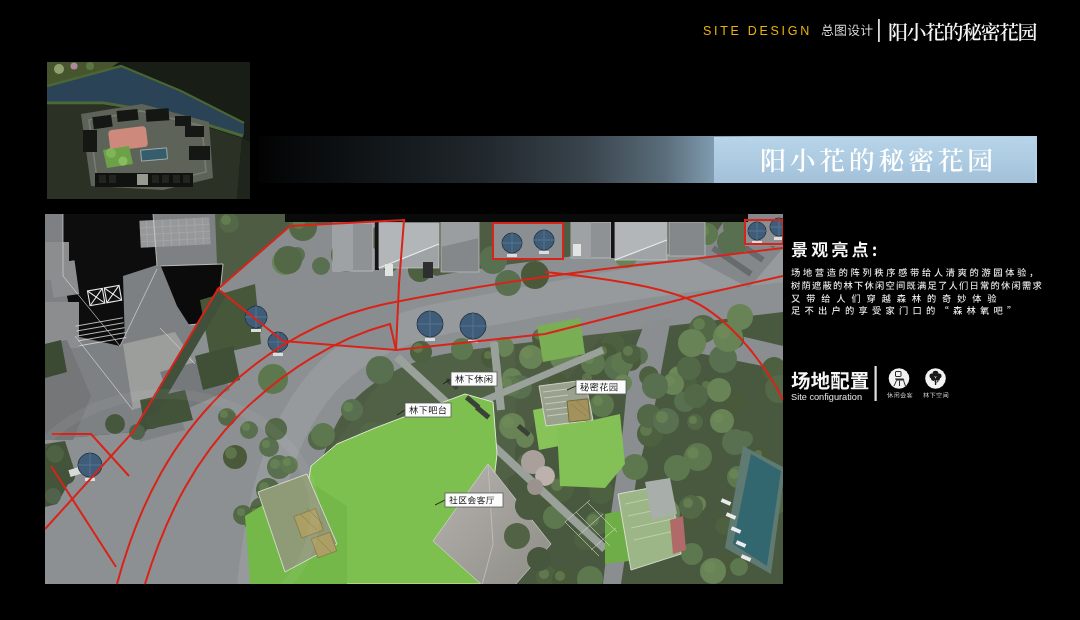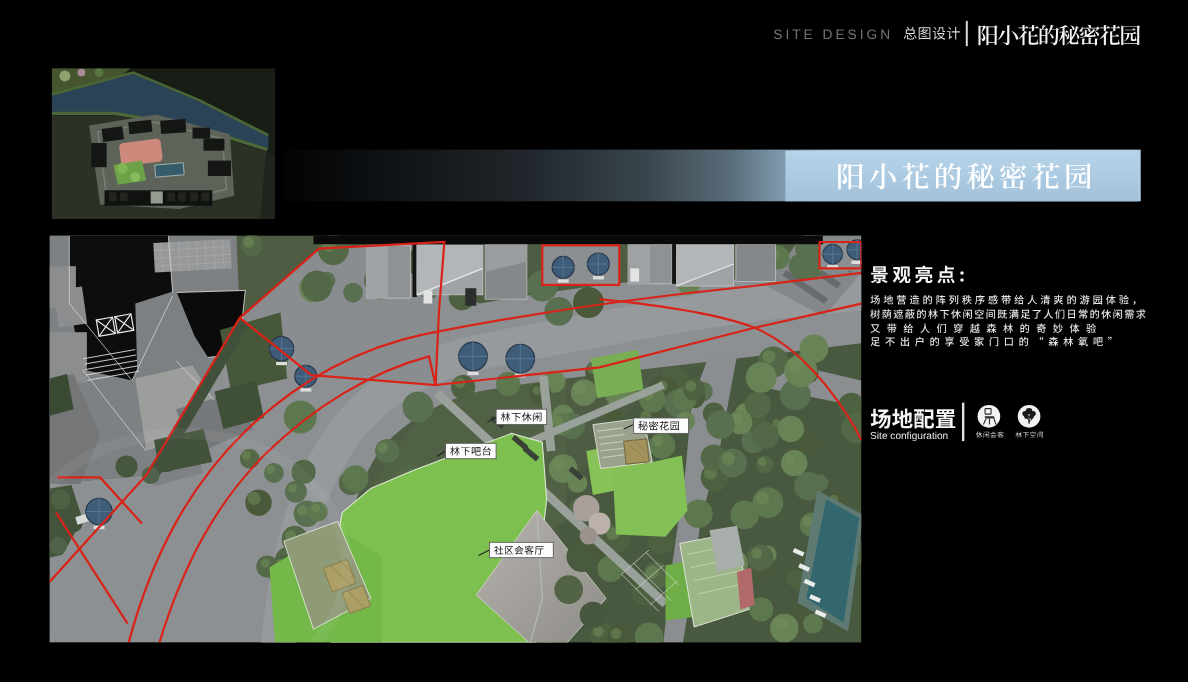--- a/index.html
+++ b/index.html
@@ -1,21 +1,21 @@
 <!DOCTYPE html>
 <html><head><meta charset="utf-8">
 <style>
 html,body{margin:0;padding:0;background:#000;}
 #slide{position:relative;width:1080px;height:620px;background:#000;overflow:hidden;font-family:"Liberation Sans",sans-serif;}
 .abs{position:absolute;}
 </style></head>
 <body>
 <div id="slide">
 
-<div class="abs" style="left:703px;top:24px;color:#737373;font-size:12.5px;letter-spacing:2.7px;font-weight:400;">SITE DESIGN</div>
+<div class="abs" style="left:703px;top:24px;color:#eab308;font-size:12.5px;letter-spacing:2.7px;font-weight:400;">SITE DESIGN</div>
 <svg class="abs" style="left:700px;top:0;" width="380" height="55" viewBox="0 0 380 55">
       <g>
         <path d="M130.7 32.3C131.4 33.1 132.2 34.3 132.5 35.1L133.3 34.6C133.0 33.8 132.2 32.7 131.4 31.8ZM126.3 31.6C127.1 32.1 128.1 33.0 128.6 33.7L129.3 33.1C128.8 32.5 127.8 31.6 127.0 31.0ZM124.6 31.9V34.6C124.6 35.6 125.0 35.9 126.5 35.9C126.8 35.9 129.1 35.9 129.4 35.9C130.6 35.9 130.9 35.5 131.0 34.1C130.8 34.0 130.3 33.8 130.1 33.7C130.0 34.8 130.0 35.0 129.3 35.0C128.8 35.0 126.9 35.0 126.6 35.0C125.7 35.0 125.6 34.9 125.6 34.6V31.9ZM122.8 32.1C122.5 33.1 122.1 34.2 121.6 34.9L122.4 35.3C123.0 34.5 123.4 33.3 123.7 32.3ZM124.4 27.7H130.4V30.0H124.4ZM123.4 26.8V30.9H131.5V26.8H129.4C129.9 26.2 130.3 25.4 130.7 24.7L129.8 24.3C129.4 25.0 128.9 26.1 128.4 26.8H125.7L126.5 26.4C126.3 25.8 125.7 25.0 125.1 24.3L124.3 24.7C124.8 25.3 125.4 26.2 125.6 26.8Z M138.9 31.4C139.9 31.6 141.2 32.1 141.9 32.5L142.3 31.8C141.6 31.5 140.3 31.0 139.3 30.8ZM137.6 33.1C139.4 33.3 141.6 33.8 142.8 34.2L143.3 33.5C142.0 33.1 139.8 32.6 138.1 32.4ZM135.2 24.8V36.0H136.1V35.5H144.9V36.0H145.8V24.8ZM136.1 34.6V25.7H144.9V34.6ZM139.4 25.9C138.8 27.0 137.7 28.0 136.6 28.6C136.8 28.8 137.1 29.1 137.2 29.2C137.6 29.0 138.0 28.7 138.4 28.3C138.8 28.7 139.3 29.1 139.8 29.4C138.7 30.0 137.5 30.3 136.3 30.6C136.5 30.8 136.7 31.1 136.8 31.4C138.0 31.1 139.4 30.6 140.6 29.9C141.7 30.5 142.9 30.9 144.1 31.2C144.2 31.0 144.5 30.6 144.6 30.5C143.5 30.3 142.4 29.9 141.4 29.5C142.3 28.8 143.1 28.1 143.7 27.2L143.1 26.9L143.0 27.0H139.7C139.9 26.7 140.1 26.5 140.2 26.2ZM138.9 27.8 139.0 27.7H142.3C141.9 28.2 141.3 28.7 140.6 29.0C139.9 28.7 139.4 28.3 138.9 27.8Z M148.8 25.1C149.4 25.7 150.3 26.5 150.7 27.1L151.3 26.4C150.9 25.9 150.1 25.0 149.4 24.5ZM147.8 28.3V29.2H149.6V33.8C149.6 34.4 149.2 34.8 148.9 34.9C149.1 35.1 149.4 35.5 149.4 35.8C149.6 35.5 150.0 35.3 152.3 33.6C152.1 33.4 152.0 33.0 151.9 32.8L150.5 33.8V28.3ZM153.5 24.7V26.1C153.5 27.1 153.2 28.1 151.5 28.9C151.7 29.1 152.0 29.4 152.1 29.6C154.0 28.7 154.4 27.4 154.4 26.2V25.6H156.7V27.7C156.7 28.6 156.8 29.0 157.7 29.0C157.9 29.0 158.5 29.0 158.7 29.0C159.0 29.0 159.2 29.0 159.4 28.9C159.3 28.7 159.3 28.3 159.3 28.1C159.1 28.1 158.9 28.2 158.7 28.2C158.5 28.2 157.9 28.2 157.8 28.2C157.6 28.2 157.6 28.0 157.6 27.7V24.7ZM157.5 30.8C157.0 31.8 156.4 32.7 155.5 33.3C154.6 32.6 154.0 31.8 153.5 30.8ZM152.1 29.9V30.8H152.8L152.6 30.9C153.1 32.0 153.8 33.1 154.8 33.9C153.8 34.5 152.7 34.9 151.6 35.2C151.7 35.4 151.9 35.8 152.0 36.0C153.3 35.7 154.4 35.2 155.5 34.5C156.5 35.2 157.6 35.7 158.9 36.1C159.1 35.8 159.3 35.4 159.5 35.2C158.3 34.9 157.2 34.5 156.3 33.9C157.4 33.0 158.2 31.7 158.7 30.1L158.1 29.9L158.0 29.9Z M162.1 25.1C162.8 25.7 163.7 26.6 164.1 27.1L164.7 26.4C164.3 25.9 163.4 25.0 162.7 24.5ZM160.9 28.3V29.2H162.9V33.8C162.9 34.4 162.5 34.7 162.3 34.9C162.5 35.1 162.7 35.5 162.8 35.8C163.0 35.5 163.4 35.2 165.8 33.5C165.7 33.3 165.5 32.9 165.5 32.7L163.9 33.7V28.3ZM168.3 24.3V28.5H165.1V29.5H168.3V36.0H169.3V29.5H172.6V28.5H169.3V24.3Z" fill="#dedede"></path>
       </g>
       <rect x="178" y="19" width="1.8" height="23" fill="#dcdcdc"></rect>
       <g>
         <path d="M193.8 23.9H193.6L194.6 22.9L196.7 24.8Q196.5 25.0 195.8 25.0Q195.4 25.6 194.9 26.5Q194.3 27.3 193.8 28.2Q193.2 29.0 192.7 29.6Q193.8 30.3 194.5 31.1Q195.1 31.9 195.4 32.8Q195.8 33.6 195.8 34.4Q195.8 35.3 195.5 36.0Q195.2 36.7 194.6 37.0Q193.9 37.4 192.8 37.5Q192.8 37.0 192.8 36.5Q192.7 36.1 192.5 35.9Q192.4 35.8 192.2 35.6Q191.9 35.5 191.6 35.5V35.2Q191.9 35.2 192.3 35.2Q192.7 35.2 192.9 35.2Q193.2 35.2 193.4 35.1Q193.6 35.0 193.8 34.7Q193.9 34.4 193.9 33.9Q193.9 32.9 193.5 31.8Q193.1 30.7 192.2 29.7Q192.4 29.1 192.6 28.4Q192.8 27.6 193.1 26.8Q193.3 26.0 193.5 25.3Q193.7 24.5 193.8 23.9ZM189.5 23.9V23.1L191.6 23.9H191.4V40.6Q191.4 40.6 191.2 40.8Q191.0 40.9 190.7 41.1Q190.3 41.2 189.9 41.2H189.5ZM190.4 23.9H194.9V24.5H190.4ZM197.6 31.3H205.4V31.8H197.6ZM197.7 38.5H205.3V39.1H197.7ZM196.7 24.2V23.4L198.8 24.2H204.1L205.1 23.0L207.0 24.6Q206.9 24.7 206.7 24.8Q206.5 24.9 206.1 25.0V40.3Q206.1 40.3 205.9 40.5Q205.7 40.6 205.3 40.7Q205.0 40.9 204.5 40.9H204.2V24.8H198.6V40.6Q198.6 40.7 198.2 40.9Q197.8 41.2 197.0 41.2H196.7Z M219.8 27.9Q221.7 28.9 222.9 30.0Q224.1 31.1 224.7 32.2Q225.3 33.2 225.5 34.1Q225.6 34.9 225.4 35.5Q225.1 36.0 224.7 36.1Q224.2 36.2 223.6 35.7Q223.5 34.8 223.1 33.7Q222.7 32.7 222.1 31.7Q221.5 30.6 220.9 29.7Q220.2 28.8 219.5 28.0ZM211.2 27.7 214.0 28.7Q213.9 28.9 213.7 29.0Q213.6 29.1 213.2 29.1Q212.7 30.3 211.8 31.7Q211.0 33.1 209.9 34.4Q208.7 35.6 207.3 36.6L207.1 36.4Q207.9 35.5 208.5 34.4Q209.2 33.3 209.7 32.1Q210.2 31.0 210.6 29.8Q210.9 28.7 211.2 27.7ZM215.6 22.9 218.4 23.2Q218.4 23.4 218.2 23.5Q218.0 23.7 217.6 23.7V38.5Q217.6 39.3 217.4 39.8Q217.2 40.4 216.6 40.7Q215.9 41.0 214.6 41.2Q214.5 40.7 214.4 40.3Q214.2 39.9 213.9 39.7Q213.6 39.4 213.1 39.3Q212.6 39.1 211.6 38.9V38.6Q211.6 38.6 211.9 38.7Q212.2 38.7 212.7 38.7Q213.1 38.7 213.6 38.8Q214.1 38.8 214.5 38.8Q214.9 38.8 215.1 38.8Q215.4 38.8 215.5 38.7Q215.6 38.6 215.6 38.4Z M240.6 23.0Q240.6 23.1 240.4 23.2Q240.3 23.4 240.0 23.4V27.8Q240.0 27.9 239.8 28.0Q239.5 28.1 239.2 28.2Q238.8 28.3 238.5 28.3H238.1V22.7ZM232.0 23.0Q231.9 23.1 231.8 23.2Q231.7 23.4 231.4 23.4V27.8Q231.4 27.9 231.1 28.0Q230.9 28.1 230.6 28.2Q230.2 28.3 229.8 28.3H229.5V22.7ZM241.4 31.1Q241.4 31.1 241.6 31.3Q241.8 31.5 242.1 31.7Q242.4 32.0 242.8 32.3Q243.1 32.6 243.4 32.9Q243.4 33.2 242.9 33.2H236.1L236.0 32.6H240.3ZM233.7 29.2Q233.7 29.4 233.5 29.5Q233.3 29.6 232.9 29.5Q231.5 31.7 229.6 33.2Q227.8 34.7 225.8 35.6L225.6 35.4Q226.6 34.6 227.6 33.5Q228.7 32.4 229.6 31.0Q230.5 29.6 231.2 28.1ZM232.0 32.3Q231.9 32.6 231.4 32.7V40.7Q231.4 40.8 231.1 40.9Q230.9 41.0 230.6 41.1Q230.2 41.2 229.8 41.2H229.5V32.2L229.9 31.6ZM237.8 28.6Q237.7 28.8 237.6 28.9Q237.4 29.1 237.1 29.1V38.3Q237.1 38.6 237.2 38.7Q237.4 38.8 238.0 38.8H240.0Q240.6 38.8 241.1 38.8Q241.5 38.8 241.8 38.8Q242.1 38.7 242.3 38.5Q242.4 38.2 242.7 37.4Q242.9 36.6 243.1 35.7H243.3L243.4 38.6Q243.8 38.8 244.0 38.9Q244.1 39.1 244.1 39.4Q244.1 39.8 243.8 40.1Q243.4 40.3 242.5 40.5Q241.6 40.6 239.9 40.6H237.6Q236.7 40.6 236.2 40.4Q235.6 40.3 235.4 39.9Q235.2 39.5 235.2 38.7V28.3ZM242.6 23.7Q242.6 23.7 242.8 23.9Q243.0 24.1 243.3 24.3Q243.6 24.6 243.9 24.9Q244.2 25.1 244.5 25.4Q244.4 25.7 243.9 25.7H235.7L235.5 25.1H241.6ZM233.3 23.7Q233.3 23.7 233.5 23.9Q233.7 24.1 234.0 24.3Q234.3 24.6 234.6 24.9Q235.0 25.1 235.2 25.4Q235.1 25.7 234.7 25.7H225.9L225.7 25.1H232.3Z M246.9 39.9Q246.9 40.0 246.7 40.1Q246.5 40.3 246.1 40.4Q245.8 40.5 245.4 40.5H245.1V26.3V25.5L247.0 26.3H251.0V26.9H246.9ZM250.6 23.3Q250.5 23.8 249.9 23.8Q249.6 24.2 249.2 24.7Q248.8 25.3 248.5 25.8Q248.1 26.3 247.8 26.8H247.2Q247.3 26.2 247.5 25.5Q247.6 24.8 247.7 24.0Q247.8 23.3 247.9 22.7ZM259.8 26.3 260.9 25.2 262.8 26.8Q262.7 26.9 262.5 27.0Q262.3 27.1 261.9 27.2Q261.9 30.1 261.8 32.3Q261.7 34.5 261.5 36.1Q261.4 37.7 261.1 38.7Q260.8 39.7 260.5 40.1Q260.0 40.7 259.3 40.9Q258.7 41.2 257.8 41.2Q257.8 40.7 257.7 40.3Q257.6 40.0 257.4 39.8Q257.1 39.5 256.6 39.3Q256.0 39.1 255.3 39.0L255.3 38.7Q255.8 38.7 256.4 38.8Q256.9 38.8 257.4 38.9Q257.9 38.9 258.2 38.9Q258.5 38.9 258.6 38.8Q258.8 38.8 258.9 38.6Q259.3 38.2 259.5 36.7Q259.8 35.1 259.9 32.5Q260.0 29.9 260.1 26.3ZM250.2 26.3 251.1 25.3 253.0 26.8Q253.0 26.9 252.7 27.0Q252.5 27.2 252.2 27.2V39.3Q252.2 39.4 251.9 39.5Q251.7 39.6 251.3 39.7Q251.0 39.9 250.7 39.9H250.4V26.3ZM254.3 30.4Q255.6 30.9 256.4 31.5Q257.2 32.1 257.5 32.7Q257.9 33.3 257.9 33.8Q257.9 34.3 257.6 34.6Q257.3 35.0 256.9 35.0Q256.5 35.0 256.1 34.7Q256.0 34.0 255.7 33.2Q255.4 32.5 254.9 31.8Q254.5 31.1 254.1 30.5ZM261.2 26.3V26.9H254.9L255.2 26.3ZM258.0 23.4Q257.9 23.6 257.8 23.7Q257.6 23.8 257.2 23.8Q256.4 26.1 255.2 27.9Q254.1 29.8 252.7 31.1L252.4 30.9Q253.0 29.9 253.6 28.6Q254.1 27.2 254.6 25.7Q255.0 24.2 255.3 22.6ZM251.4 31.9V32.5H246.1V31.9ZM251.4 37.7V38.3H246.1V37.7Z M280.8 24.5Q280.7 24.7 280.6 24.8Q280.4 25.0 279.9 25.0Q279.4 27.0 278.5 29.1Q277.6 31.3 276.4 33.5Q275.1 35.6 273.4 37.5Q271.7 39.4 269.5 41.0L269.3 40.7Q271.1 39.1 272.6 37.1Q274.0 35.0 275.1 32.8Q276.2 30.5 277.0 28.3Q277.7 26.0 278.2 23.9ZM278.4 30.1Q279.5 30.8 280.1 31.6Q280.7 32.4 281.0 33.0Q281.2 33.7 281.1 34.3Q281.0 34.8 280.7 35.1Q280.4 35.4 280.1 35.4Q279.7 35.4 279.4 35.0Q279.4 34.4 279.3 33.5Q279.2 32.7 278.9 31.9Q278.6 31.0 278.1 30.3ZM273.4 22.9Q274.6 23.2 275.4 23.8Q276.1 24.3 276.5 24.9Q276.9 25.4 276.9 26.0Q276.9 26.5 276.7 26.8Q276.5 27.2 276.2 27.2Q275.8 27.3 275.4 27.0Q275.2 26.4 274.9 25.7Q274.6 25.0 274.2 24.3Q273.8 23.6 273.2 23.1ZM271.4 29.8Q271.8 31.4 271.9 32.5Q271.9 33.6 271.7 34.3Q271.5 35.0 271.2 35.3Q270.9 35.7 270.5 35.7Q270.2 35.8 269.9 35.6Q269.6 35.4 269.6 35.1Q269.5 34.7 269.8 34.2Q270.4 33.6 270.7 32.4Q271.0 31.2 271.1 29.8ZM275.0 26.6Q275.0 26.8 274.8 27.0Q274.7 27.1 274.3 27.1V38.1Q274.3 38.4 274.5 38.5Q274.6 38.6 275.2 38.6H276.8Q277.4 38.6 277.8 38.6Q278.2 38.6 278.4 38.6Q278.7 38.6 278.8 38.4Q278.9 38.2 279.1 37.8Q279.2 37.4 279.3 36.9Q279.4 36.3 279.6 35.8H279.8L279.9 38.5Q280.3 38.6 280.5 38.8Q280.6 38.9 280.6 39.2Q280.6 39.6 280.3 39.8Q279.9 40.1 279.1 40.2Q278.3 40.3 276.7 40.3H274.8Q273.9 40.3 273.4 40.1Q272.9 40.0 272.8 39.6Q272.6 39.2 272.6 38.5V26.4ZM267.5 30.2Q268.6 30.5 269.1 30.9Q269.7 31.3 270.0 31.8Q270.2 32.2 270.2 32.6Q270.2 33.0 270.0 33.2Q269.8 33.4 269.4 33.4Q269.1 33.4 268.8 33.2Q268.7 32.7 268.5 32.1Q268.2 31.6 267.9 31.1Q267.6 30.6 267.3 30.3ZM267.8 40.6Q267.8 40.7 267.6 40.8Q267.4 41.0 267.1 41.1Q266.7 41.2 266.3 41.2H266.0V24.9L267.8 24.1ZM267.7 29.3Q267.1 31.8 265.9 33.8Q264.6 35.9 262.9 37.6L262.6 37.3Q263.4 36.2 264.0 34.8Q264.6 33.4 265.1 31.9Q265.5 30.4 265.8 29.0H267.7ZM270.8 24.5Q270.6 24.7 270.3 24.7Q270.0 24.7 269.6 24.5Q268.8 24.8 267.6 25.0Q266.5 25.3 265.2 25.4Q264.0 25.6 262.8 25.7L262.7 25.5Q263.8 25.1 264.9 24.6Q266.0 24.2 267.1 23.6Q268.1 23.1 268.7 22.7ZM269.7 27.6Q269.7 27.6 270.0 27.9Q270.3 28.1 270.7 28.5Q271.1 28.9 271.4 29.2Q271.3 29.5 270.9 29.5H263.1L262.9 28.9H268.7Z M288.8 22.5Q290.0 22.6 290.6 22.8Q291.3 23.1 291.6 23.5Q291.9 23.8 291.9 24.2Q291.9 24.6 291.6 24.9Q291.4 25.2 291.0 25.2Q290.6 25.3 290.1 25.0Q290.0 24.4 289.6 23.7Q289.1 23.1 288.6 22.7ZM296.8 25.2 297.8 24.2 299.7 26.0Q299.6 26.1 299.4 26.1Q299.2 26.1 298.9 26.2Q298.6 26.6 297.9 27.2Q297.3 27.8 296.8 28.2L296.6 28.0Q296.7 27.6 296.8 27.1Q296.8 26.6 296.9 26.1Q297.0 25.6 297.0 25.2ZM283.9 24.2Q284.2 25.3 284.2 26.2Q284.2 27.1 283.9 27.7Q283.6 28.3 283.1 28.6Q282.9 28.8 282.5 28.8Q282.2 28.8 281.9 28.7Q281.6 28.6 281.4 28.3Q281.3 27.8 281.5 27.5Q281.7 27.1 282.1 26.9Q282.5 26.7 282.8 26.3Q283.2 25.9 283.4 25.3Q283.6 24.8 283.5 24.2ZM297.8 25.2V25.8H283.6V25.2ZM285.2 36.0 285.7 36.2V40.0H285.8L285.2 40.9L283.1 39.8Q283.3 39.6 283.6 39.4Q283.9 39.2 284.2 39.1L283.8 39.8V36.0ZM286.5 35.3Q286.4 35.5 286.3 35.6Q286.1 35.8 285.7 35.9V36.5H283.8V35.3V35.0ZM296.1 27.6Q296.0 27.8 295.8 27.8Q295.6 27.9 295.3 27.7Q294.0 29.3 292.0 30.7Q289.9 32.1 287.3 33.1Q284.7 34.2 281.7 34.7L281.6 34.4Q283.6 33.8 285.5 32.9Q287.4 32.1 289.0 31.0Q290.6 30.0 291.9 28.8Q293.2 27.6 294.1 26.3ZM288.6 27.5Q288.5 27.9 287.9 28.0V31.6Q287.9 31.9 288.1 31.9Q288.3 32.0 288.9 32.0H291.6Q292.4 32.0 293.0 32.0Q293.7 32.0 293.9 32.0Q294.1 32.0 294.3 31.9Q294.4 31.9 294.5 31.8Q294.6 31.6 294.8 31.1Q295.0 30.7 295.2 30.0H295.4L295.5 31.8Q295.9 31.9 296.1 32.1Q296.2 32.3 296.2 32.5Q296.2 32.8 296.0 33.0Q295.8 33.2 295.3 33.3Q294.8 33.5 293.9 33.5Q292.9 33.6 291.4 33.6H288.7Q287.7 33.6 287.1 33.5Q286.6 33.3 286.4 33.0Q286.2 32.6 286.2 32.0V27.3ZM284.7 28.2Q285.1 29.3 285.1 30.1Q285.0 31.0 284.6 31.6Q284.3 32.1 283.9 32.4Q283.4 32.6 282.9 32.6Q282.4 32.5 282.2 32.0Q282.1 31.6 282.3 31.2Q282.5 30.9 282.9 30.7Q283.5 30.4 284.0 29.8Q284.5 29.1 284.4 28.2ZM295.5 28.5Q296.8 28.8 297.6 29.3Q298.4 29.8 298.8 30.4Q299.1 30.9 299.1 31.4Q299.1 31.9 298.9 32.2Q298.7 32.6 298.3 32.6Q297.9 32.7 297.4 32.3Q297.3 31.6 297.0 31.0Q296.7 30.3 296.2 29.7Q295.8 29.1 295.3 28.6ZM288.7 26.0Q289.7 26.2 290.4 26.5Q291.0 26.9 291.2 27.3Q291.5 27.7 291.5 28.1Q291.4 28.5 291.2 28.7Q291.0 29.0 290.6 29.0Q290.3 29.0 289.9 28.8Q289.9 28.1 289.4 27.4Q289.0 26.6 288.5 26.2ZM298.0 35.2Q298.0 35.4 297.9 35.6Q297.7 35.7 297.3 35.8V40.8Q297.3 40.9 297.1 41.0Q296.8 41.1 296.5 41.2Q296.1 41.3 295.7 41.3H295.4V35.0ZM292.1 34.3Q292.1 34.5 292.0 34.7Q291.8 34.8 291.5 34.8V39.8H289.6V34.1ZM296.3 39.4V40.0H285.0V39.4Z M314.6 23.0Q314.6 23.1 314.4 23.2Q314.3 23.4 314.0 23.4V27.8Q314.0 27.9 313.8 28.0Q313.5 28.1 313.2 28.2Q312.8 28.3 312.5 28.3H312.1V22.7ZM306.0 23.0Q305.9 23.1 305.8 23.2Q305.7 23.4 305.4 23.4V27.8Q305.4 27.9 305.1 28.0Q304.9 28.1 304.6 28.2Q304.2 28.3 303.8 28.3H303.5V22.7ZM315.4 31.1Q315.4 31.1 315.6 31.3Q315.8 31.5 316.1 31.7Q316.4 32.0 316.8 32.3Q317.1 32.6 317.4 32.9Q317.4 33.2 316.9 33.2H310.1L310.0 32.6H314.3ZM307.7 29.2Q307.7 29.4 307.5 29.5Q307.3 29.6 306.9 29.5Q305.5 31.7 303.6 33.2Q301.8 34.7 299.8 35.6L299.6 35.4Q300.6 34.6 301.6 33.5Q302.7 32.4 303.6 31.0Q304.5 29.6 305.2 28.1ZM306.0 32.3Q305.9 32.6 305.4 32.7V40.7Q305.4 40.8 305.1 40.9Q304.9 41.0 304.5 41.1Q304.2 41.2 303.8 41.2H303.5V32.2L303.9 31.6ZM311.8 28.6Q311.7 28.8 311.6 28.9Q311.4 29.1 311.1 29.1V38.3Q311.1 38.6 311.2 38.7Q311.4 38.8 312.0 38.8H314.0Q314.6 38.8 315.1 38.8Q315.5 38.8 315.8 38.8Q316.1 38.7 316.3 38.5Q316.4 38.2 316.7 37.4Q316.9 36.6 317.1 35.7H317.3L317.4 38.6Q317.8 38.8 318.0 38.9Q318.1 39.1 318.1 39.4Q318.1 39.8 317.8 40.1Q317.4 40.3 316.5 40.5Q315.6 40.6 313.9 40.6H311.6Q310.7 40.6 310.1 40.4Q309.6 40.3 309.4 39.9Q309.2 39.5 309.2 38.7V28.3ZM316.6 23.7Q316.6 23.7 316.8 23.9Q317.0 24.1 317.3 24.3Q317.6 24.6 317.9 24.9Q318.2 25.1 318.5 25.4Q318.4 25.7 317.9 25.7H309.7L309.5 25.1H315.6ZM307.3 23.7Q307.3 23.7 307.5 23.9Q307.7 24.1 308.0 24.3Q308.3 24.6 308.6 24.9Q309.0 25.1 309.2 25.4Q309.1 25.7 308.7 25.7H299.9L299.7 25.1H306.3Z M320.5 39.1H334.6V39.7H320.5ZM333.8 24.0H333.6L334.6 22.9L336.5 24.5Q336.4 24.6 336.2 24.7Q336.0 24.9 335.7 24.9V40.3Q335.7 40.4 335.4 40.6Q335.2 40.7 334.8 40.8Q334.4 41.0 334.1 41.0H333.8ZM319.3 24.0V23.1L321.3 24.0H334.5V24.6H321.2V40.4Q321.2 40.5 320.9 40.7Q320.7 40.9 320.4 41.0Q320.0 41.2 319.6 41.2H319.3ZM321.8 30.1H330.2L331.3 28.8Q331.3 28.8 331.5 28.9Q331.7 29.1 332.0 29.3Q332.3 29.6 332.7 29.9Q333.0 30.1 333.3 30.4Q333.2 30.7 332.8 30.7H322.0ZM322.7 27.0H329.4L330.5 25.7Q330.5 25.7 330.7 25.9Q330.9 26.0 331.2 26.2Q331.5 26.5 331.8 26.8Q332.2 27.0 332.4 27.3Q332.4 27.6 331.9 27.6H322.9ZM324.8 30.2H326.7Q326.6 32.1 326.2 33.6Q325.7 35.0 324.6 36.0Q323.6 37.1 321.7 37.8L321.6 37.5Q323.0 36.6 323.7 35.5Q324.3 34.5 324.6 33.2Q324.8 31.8 324.8 30.2ZM328.0 30.3H329.7Q329.7 30.4 329.7 30.6Q329.7 30.8 329.7 30.9V35.3Q329.7 35.5 329.8 35.5Q329.9 35.6 330.1 35.6H330.8Q331.1 35.6 331.2 35.6Q331.4 35.6 331.5 35.6Q331.6 35.6 331.7 35.6Q331.8 35.5 331.8 35.4Q331.9 35.2 332.1 34.6Q332.3 33.9 332.4 33.2H332.7L332.7 35.5Q333.1 35.6 333.2 35.8Q333.3 36.0 333.3 36.2Q333.3 36.5 333.0 36.8Q332.8 37.0 332.2 37.1Q331.7 37.2 330.7 37.2H329.6Q328.9 37.2 328.6 37.1Q328.2 36.9 328.1 36.6Q328.0 36.3 328.0 35.7Z" fill="#f4f4f4"></path>
       </g>
     </svg>
 <svg class="abs" style="left:47px;top:62px;" width="203" height="137" viewBox="0 0 203 137">

